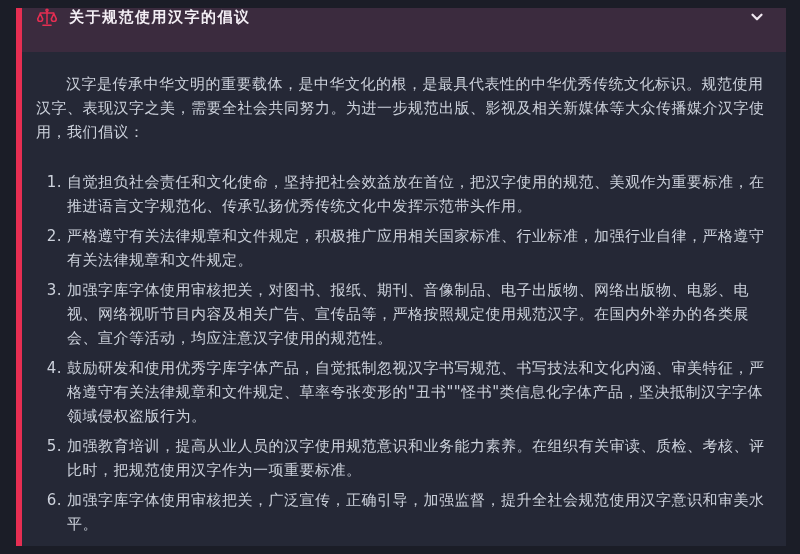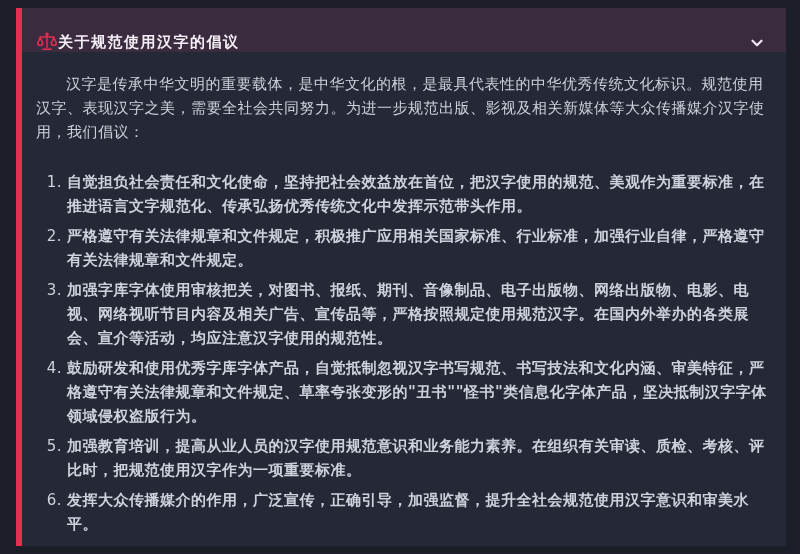--- a/index.html
+++ b/index.html
@@ -22,22 +22,23 @@
     position:absolute;
     left:16px;top:8px;
     width:770px;height:538px;
     background:var(--panel-bg);
     border-left:6px solid var(--accent);
     overflow:hidden;
   }
   .card-header{
     height:44px;
     background:var(--header-bg);
-    display:flex;align-items:flex-end;
+    display:flex;align-items:flex-start;
     padding:0 20px 0 14px;
+    gap:11px;
     cursor:pointer;
   }
   .icon{display:inline-flex;align-items:center;justify-content:center;}
   .title{
     color:var(--title);
     font-weight:bold;
     font-size:15px;
     letter-spacing:1.5px;
   }
   .chev{margin-left:auto;}
@@ -46,21 +47,21 @@
     color:var(--text);
     font-size:15px;
     line-height:24px;
     letter-spacing:0.5px;
   }
   p.para{margin:0;text-indent:2em;}
   p.intro{margin:8px 2px 26px 0;}
   ol.plist{list-style:none;margin:0;padding:0 0 0 6px;}
   ol.plist li{display:flex;margin-bottom:6px;}
   ol.plist .num{flex:0 0 20px;text-align:right;margin-right:5px;}
-  ol.plist .txt{flex:1;font-weight:bold;}
+  ol.plist .txt{flex:1;}
 </style>
 </head>
 <body>
 
 <div class="card">
 
   <div class="card-header">
     <span class="icon">
       <svg width="22" height="20" viewBox="0 0 24 22" fill="none" stroke="#e62e52" stroke-width="1.6" stroke-linecap="round" stroke-linejoin="round">
         <line x1="12" y1="3.5" x2="12" y2="17"></line>
@@ -100,19 +101,19 @@
       <li>
         <span class="num">4.</span>
         <span class="txt">鼓励研发和使用优秀字库字体产品，自觉抵制忽视汉字书写规范、书写技法和文化内涵、审美特征，严格遵守有关法律规章和文件规定、草率夸张变形的"丑书""怪书"类信息化字体产品，坚决抵制汉字字体领域侵权盗版行为。</span>
       </li>
       <li>
         <span class="num">5.</span>
         <span class="txt">加强教育培训，提高从业人员的汉字使用规范意识和业务能力素养。在组织有关审读、质检、考核、评比时，把规范使用汉字作为一项重要标准。</span>
       </li>
       <li>
         <span class="num">6.</span>
-        <span class="txt">发挥大众传播媒介的作用，广泛宣传，正确引导，加强监督，提升全社会规范使用汉字意识和审美水平。</span>
+        <span class="txt">加强字库字体使用审核把关，广泛宣传，正确引导，加强监督，提升全社会规范使用汉字意识和审美水平。</span>
       </li>
     </ol>
 
   </div>
 
 </div>
 
 </body></html>

